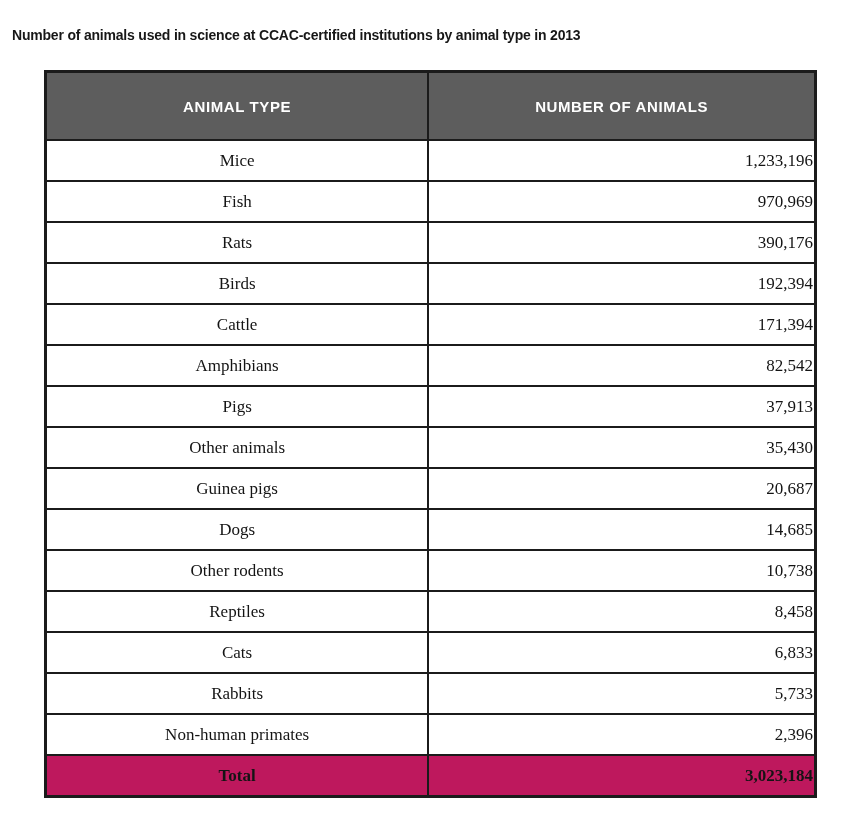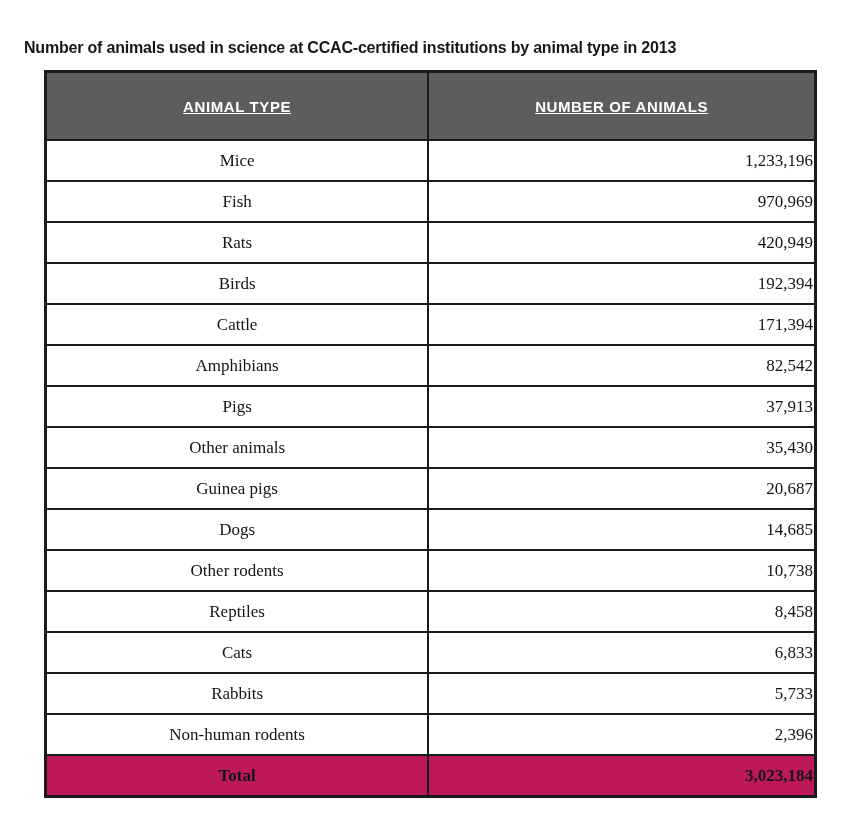--- a/index.html
+++ b/index.html
@@ -11,24 +11,24 @@
     width: 862px;
     height: 826px;
     position: relative;
     font-family: "Liberation Serif", serif;
     color: #141414;
   }
   .page-title {
     position: absolute;
     left: 12px;
     top: 27px;
-    margin: 12px;
+    margin: 0;
     font-family: "Liberation Sans", sans-serif;
     font-weight: bold;
-    font-size: 16px;
+    font-size: 14px;
     letter-spacing: -0.2px;
     color: #171717;
     white-space: nowrap;
   }
   table.data-table {
     position: absolute;
     left: 44px;
     top: 70px;
     width: 773px;
     border-collapse: collapse;
@@ -41,21 +41,20 @@
   }
   .data-table th {
     height: 64px;
     background: #5d5d5d;
     color: #ffffff;
     font-family: "Liberation Sans", sans-serif;
     font-weight: bold;
     font-size: 15px;
     letter-spacing: 0.6px;
     vertical-align: middle;
-    text-decoration: underline;
   }
   .data-table td {
     height: 37px;
     font-size: 17px;
     vertical-align: middle;
     background: #ffffff;
   }
   .col-animal { width: 49.7%; }
   .col-number { width: 50.3%; }
   .cell-animal { text-align: center; }
@@ -81,21 +80,21 @@
     <tr>
       <td class="cell-animal">Mice</td>
       <td class="cell-number">1,233,196</td>
     </tr>
     <tr>
       <td class="cell-animal">Fish</td>
       <td class="cell-number">970,969</td>
     </tr>
     <tr>
       <td class="cell-animal">Rats</td>
-      <td class="cell-number">420,949</td>
+      <td class="cell-number">390,176</td>
     </tr>
     <tr>
       <td class="cell-animal">Birds</td>
       <td class="cell-number">192,394</td>
     </tr>
     <tr>
       <td class="cell-animal">Cattle</td>
       <td class="cell-number">171,394</td>
     </tr>
     <tr>
@@ -128,21 +127,21 @@
     </tr>
     <tr>
       <td class="cell-animal">Cats</td>
       <td class="cell-number">6,833</td>
     </tr>
     <tr>
       <td class="cell-animal">Rabbits</td>
       <td class="cell-number">5,733</td>
     </tr>
     <tr>
-      <td class="cell-animal">Non-human rodents</td>
+      <td class="cell-animal">Non-human primates</td>
       <td class="cell-number">2,396</td>
     </tr>
     <tr class="total-row">
       <td class="cell-animal">Total</td>
       <td class="cell-number">3,023,184</td>
     </tr>
   </tbody>
 </table>
 
 </body></html>

